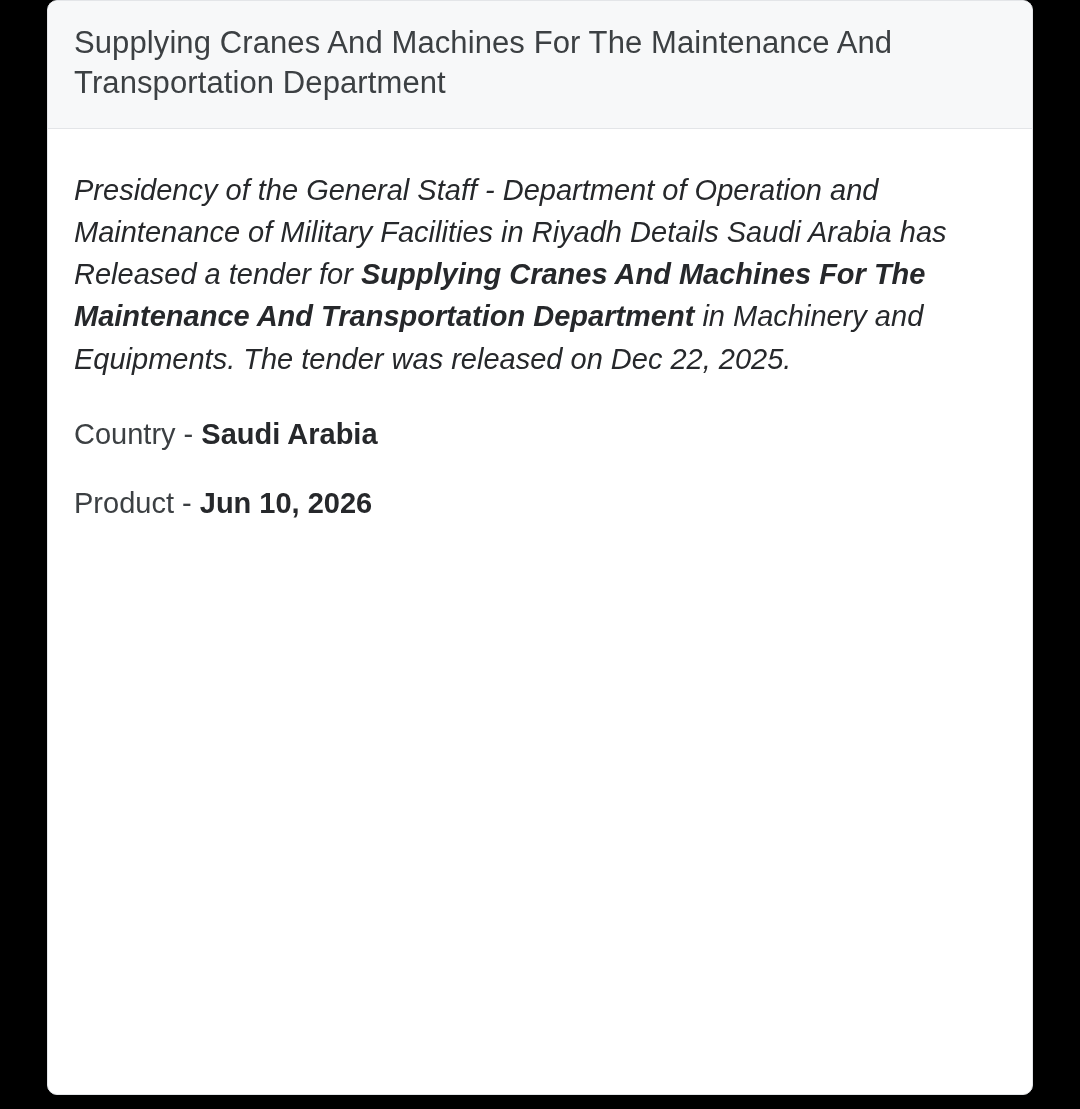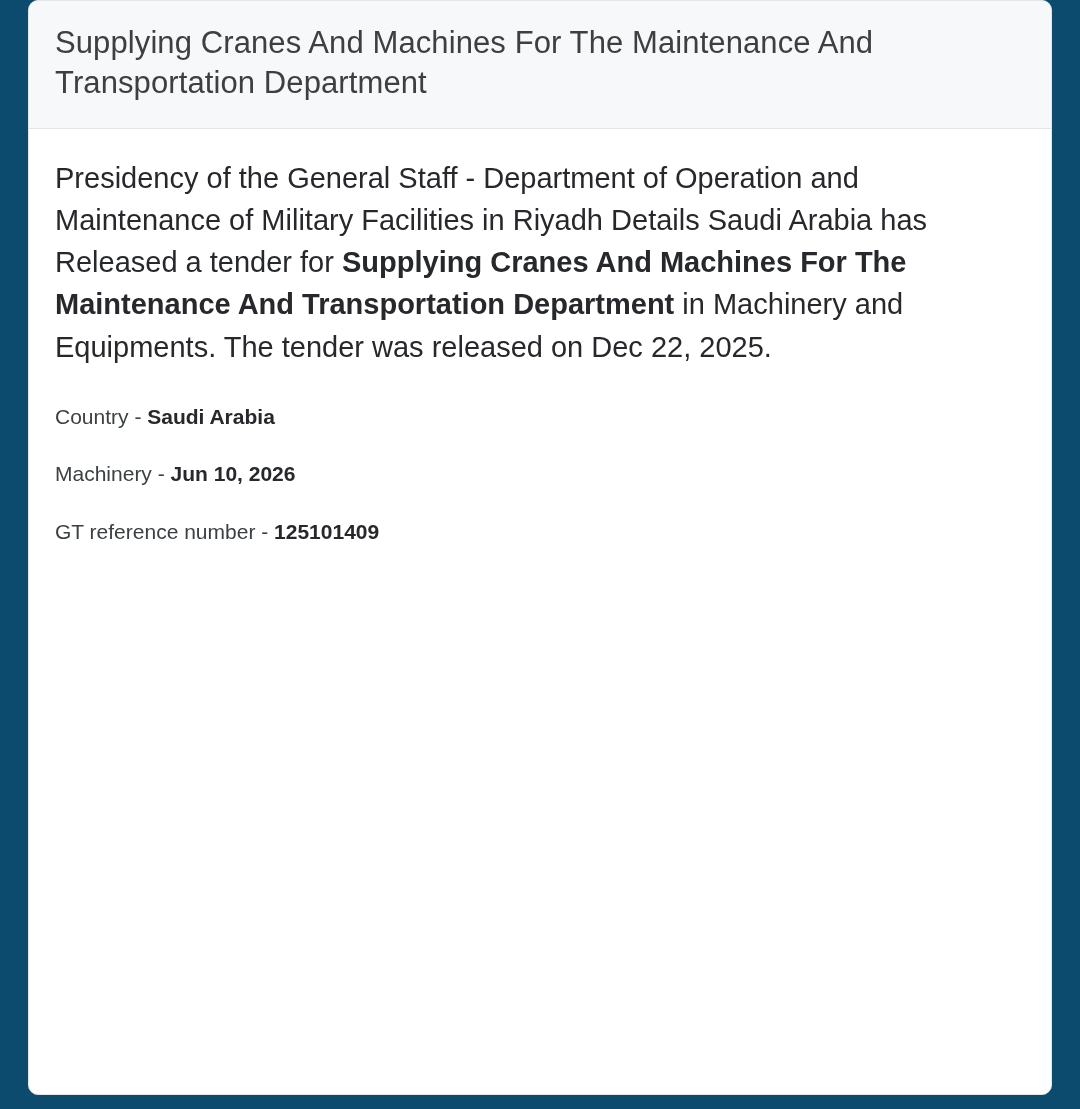--- a/index.html
+++ b/index.html
@@ -9,22 +9,22 @@
     background: #ffffff;
     font-family: "Liberation Sans", sans-serif;
   }
   body {
     width: 1080px;
     min-height: 1109px;
   }
   .page {
     width: 1080px;
     min-height: 1109px;
-    padding: 0 28px;
-    background: #0c4a6e;
+    padding: 0 47px;
+    background: #000000;
   }
   .card {
     border: 1px solid #e3e5e8;
     border-radius: 10px;
     background: #ffffff;
     overflow: hidden;
     margin-top: 0;
     min-height: 1095px;
   }
   .card-header {
@@ -40,26 +40,27 @@
     color: #3c4043;
     letter-spacing: 0.1px;
   }
   .card-body {
     padding: 24px 26px 30px 26px;
   }
   .lead {
     font-size: 29px;
     line-height: 1.45;
     color: #26282b;
-    margin: 4px 0 34px 0;
+    margin: 16px 0 34px 0;
     font-weight: 400;
+    font-style: italic;
   }
   .lead b { font-weight: 700; }
   .field {
-    font-size: 21px;
+    font-size: 29px;
     line-height: 1.42;
     color: #3c4043;
     margin: 17px 0 28px 0;
     font-weight: 400;
   }
   .field:last-child { margin-bottom: 0; }
   .field .val {
     font-weight: 700;
     color: #26282b;
   }
@@ -75,20 +76,19 @@
       <h1>Supplying Cranes And Machines For The Maintenance And Transportation Department</h1>
     </div>
 
     <div class="card-body">
 
       <p class="lead"><span>Presidency of the General Staff - Department of Operation and Maintenance of Military Facilities in Riyadh Details Saudi Arabia has Released a tender for </span><b>Supplying Cranes And Machines For The Maintenance And Transportation Department</b><span> in Machinery and Equipments. The tender was released on Dec 22, 2025.</span></p>
 
       <p class="field"><span>Country</span> <span class="sep">-</span> <span class="val">Saudi Arabia</span></p>
 
 
-      <p class="field"><span>Machinery</span> <span class="sep">-</span> <span class="val">Jun 10, 2026</span></p>
+      <p class="field"><span>Product</span> <span class="sep">-</span> <span class="val">Jun 10, 2026</span></p>
 
-      <p class="field"><span>GT reference number</span> <span class="sep">-</span> <span class="val">125101409</span></p>
 
 
     </div>
   </div>
 </div>
 
 </body></html>

